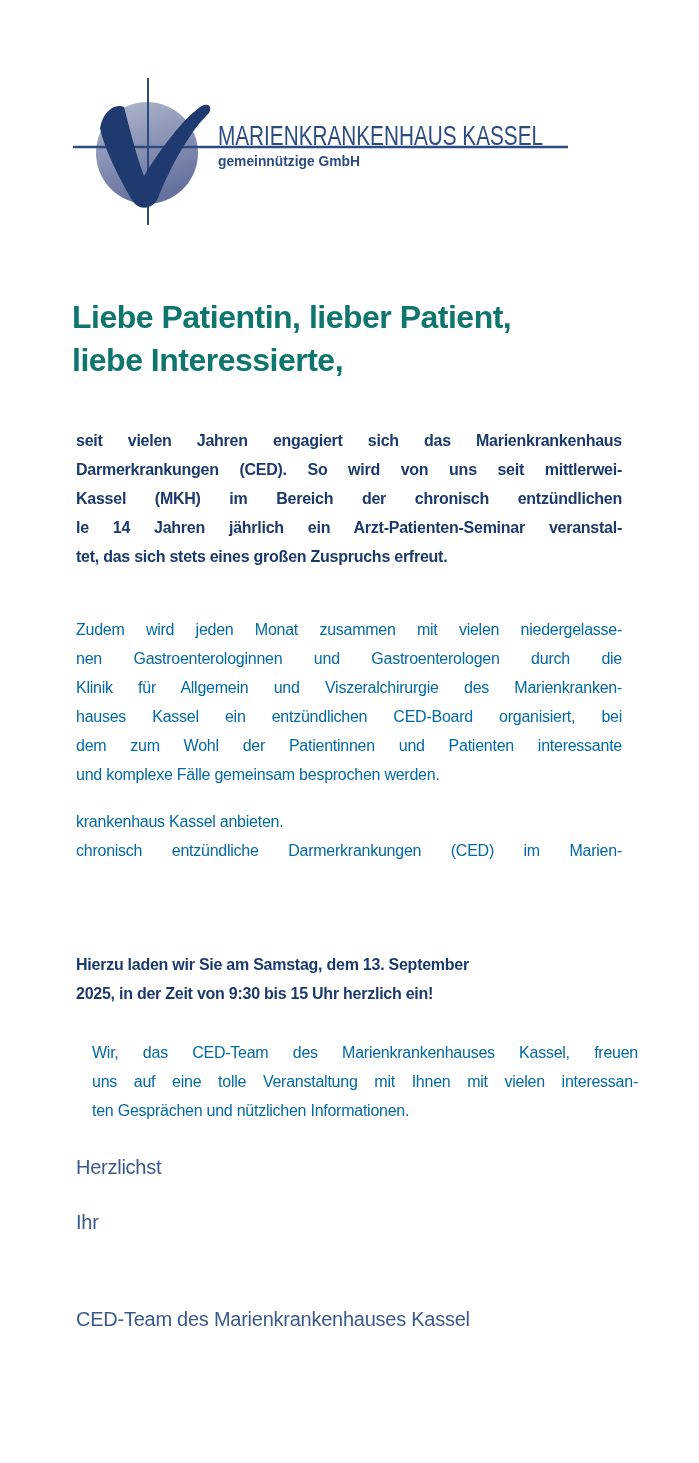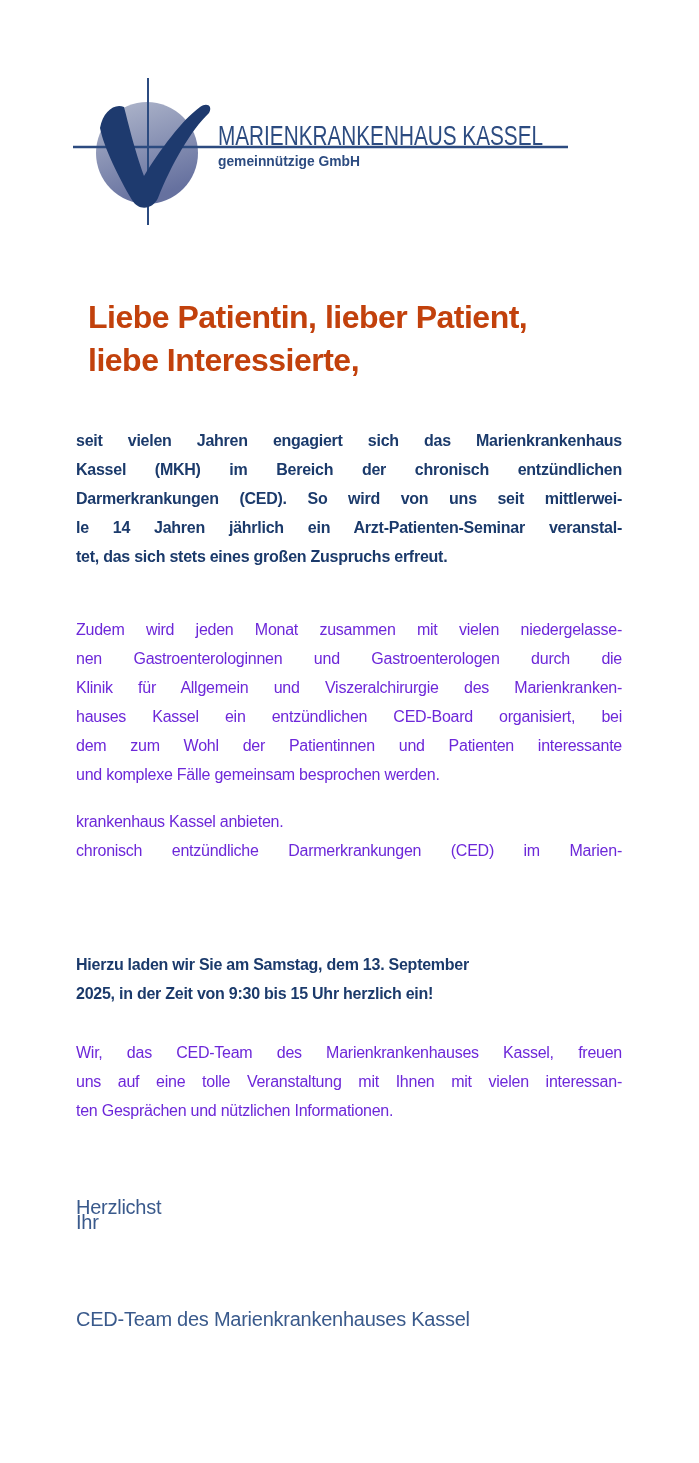--- a/index.html
+++ b/index.html
@@ -8,42 +8,42 @@
     position: relative;
     width: 699px;
     height: 1463px;
     background: #ffffff;
     overflow: hidden;
     font-family: "Liberation Sans", sans-serif;
   }
   .logo-svg { position: absolute; left: 40px; top: 70px; width: 560px; height: 170px; }
 
   .salutation {
-    position: absolute; left: 88px; top: 296px; width: 560px;
+    position: absolute; left: 72px; top: 296px; width: 560px;
     font-size: 32px; font-weight: bold; line-height: 43px;
-    letter-spacing: -0.5px; color: #c2410c;
+    letter-spacing: -0.5px; color: #0f766e;
   }
   .para {
     position: absolute; left: 76px; width: 546px;
     font-size: 16px; line-height: 29px; letter-spacing: -0.25px;
   }
   .para.bold { font-weight: bold; color: #1b3a6b; }
-  .para.regular { font-weight: normal; color: #6d28d9; }
+  .para.regular { font-weight: normal; color: #0369a1; }
   .para .ln.just { text-align: justify; text-align-last: justify; }
   .p1 { top: 426px; }
   .p2 { top: 615px; }
   .p3 { top: 807px; }
   .p4 { top: 950px; }
-  .p5 { top: 1038px; }
+  .p5 { top: 1038px; margin-left: 16px; }
   .closing {
     position: absolute; left: 76px; width: 546px;
     font-size: 20px; line-height: 29px; letter-spacing: -0.25px;
     color: #3a5a8c;
   }
-  .c1 { top: 1153px; margin-top: 40px; }
+  .c1 { top: 1153px; }
   .c2 { top: 1208px; }
   .c3 { top: 1305px; }
 </style>
 </head>
 <body>
 
 <div class="page">
 
   <svg class="logo-svg" viewBox="0 0 560 170">
     <defs>
@@ -67,22 +67,22 @@
     <text x="178" y="96" font-size="15" font-weight="bold" fill="#2c4b80" font-family="Liberation Sans, sans-serif" textLength="142" lengthAdjust="spacingAndGlyphs">gemeinnützige GmbH</text>
   </svg>
 
   <div class="salutation">
       <div class="ln">Liebe Patientin, lieber Patient,</div>
       <div class="ln">liebe Interessierte,</div>
     </div>
 
   <div class="para bold justify p1">
       <div class="ln just">seit vielen Jahren engagiert sich das Marienkrankenhaus</div>
+      <div class="ln just">Darmerkrankungen (CED). So wird von uns seit mittlerwei-</div>
       <div class="ln just">Kassel (MKH) im Bereich der chronisch entzündlichen</div>
-      <div class="ln just">Darmerkrankungen (CED). So wird von uns seit mittlerwei-</div>
       <div class="ln just">le 14 Jahren jährlich ein Arzt-Patienten-Seminar veranstal-</div>
       <div class="ln">tet, das sich stets eines großen Zuspruchs erfreut.</div>
     </div>
 
   <div class="para regular justify p2">
       <div class="ln just">Zudem wird jeden Monat zusammen mit vielen niedergelasse-</div>
       <div class="ln just">nen Gastroenterologinnen und Gastroenterologen durch die</div>
       <div class="ln just">Klinik für Allgemein und Viszeralchirurgie des Marienkranken-</div>
       <div class="ln just">hauses Kassel ein entzündlichen CED-Board organisiert, bei</div>
       <div class="ln just">dem zum Wohl der Patientinnen und Patienten interessante</div>

